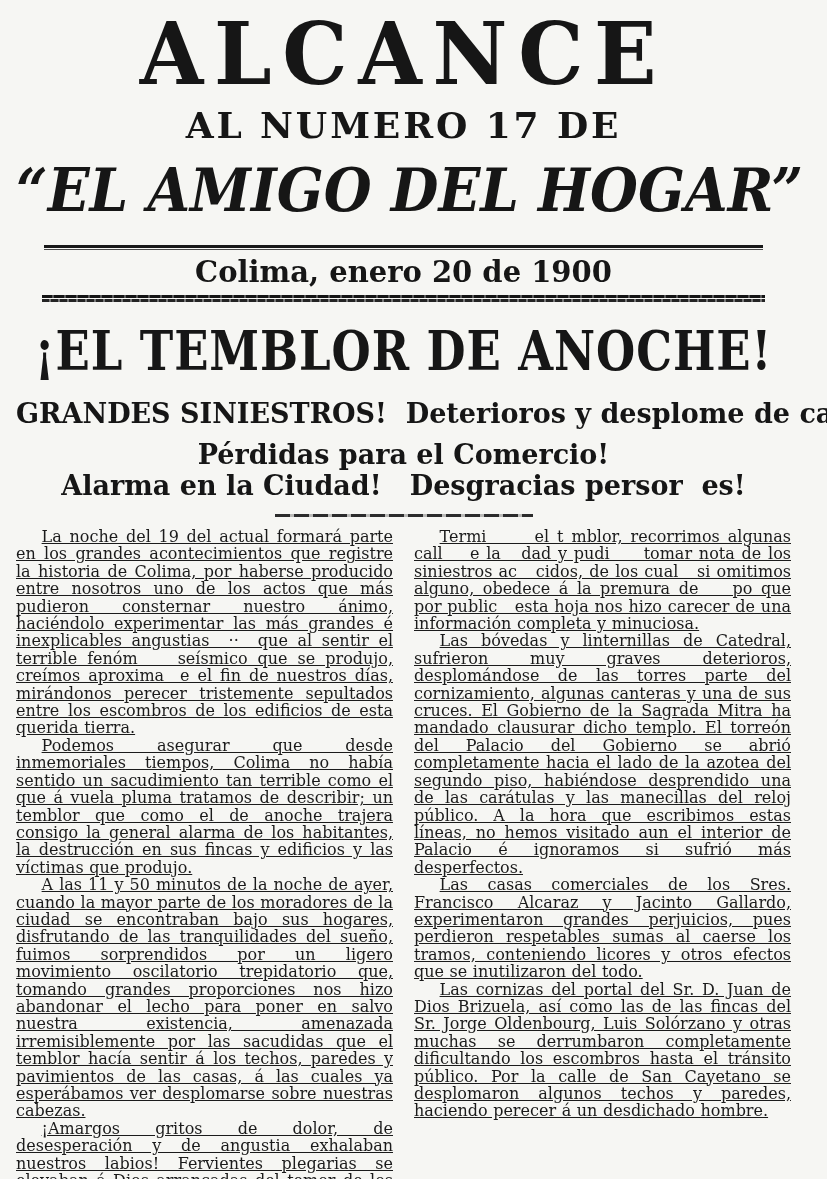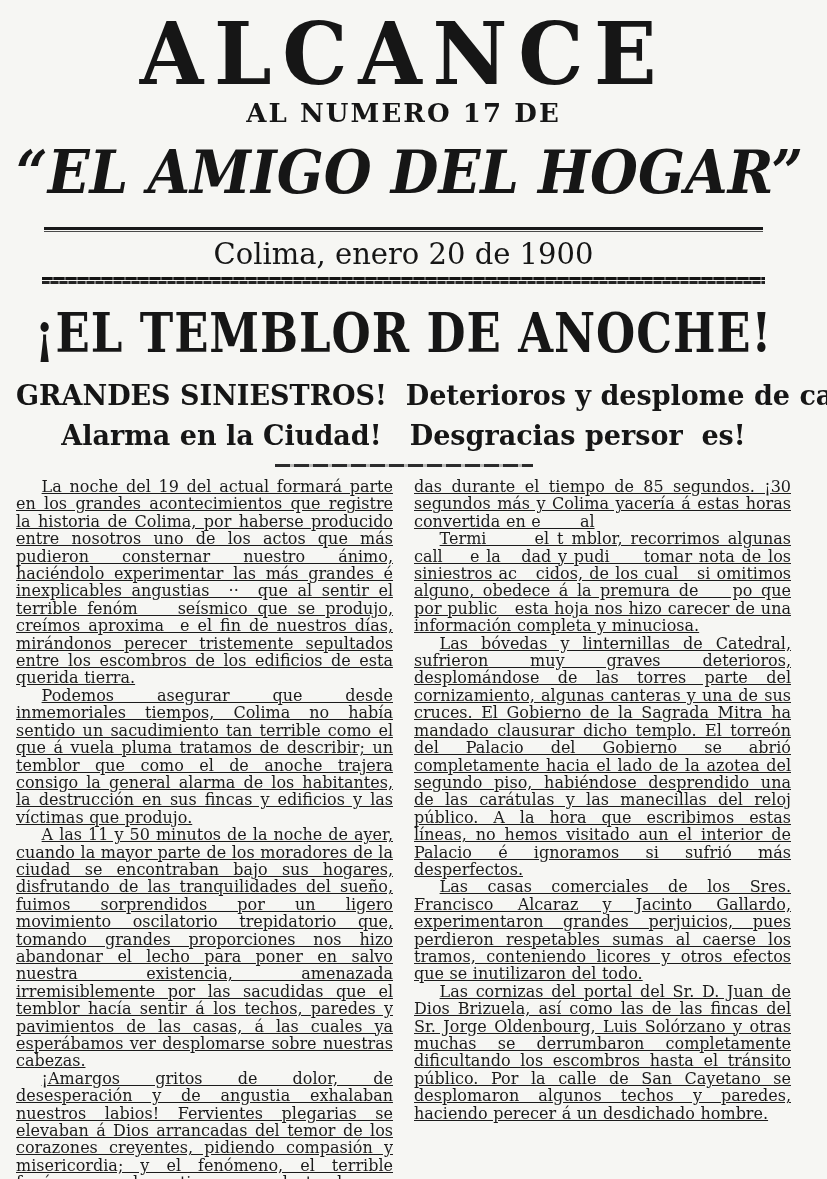--- a/index.html
+++ b/index.html
@@ -19,24 +19,24 @@
     font-size: 82px;
     font-weight: bold;
     letter-spacing: 0.13em;
     line-height: 1.0;
     transform: scaleY(1.05);
     transform-origin: center top;
     white-space: nowrap;
   }
   .edition-line {
     text-align: center;
-    font-size: 26px;
+    font-size: 36px;
     font-weight: bold;
     letter-spacing: 0.08em;
-    margin-top: 6px;
+    margin-top: 12px;
     white-space: nowrap;
   }
   .publication {
     text-align: center;
     font-size: 55px;
     font-weight: bold;
     font-style: italic;
     margin-top: 8px;
     transform: scaleY(1.1);
     transform-origin: center top;
@@ -47,21 +47,21 @@
   .rule-top {
     height: 5px;
     margin: 26px 28px 2px 28px;
     background:
       linear-gradient(#191919,#191919) 0 0 / 100% 3px no-repeat,
       linear-gradient(#4a4a4a,#4a4a4a) 0 4px / 100% 1px no-repeat;
   }
   .dateline {
     text-align: center;
     font-size: 29px;
-    font-weight: normal;
+    font-weight: bold;
     margin-top: 5px;
     white-space: nowrap;
   }
   .rule-thick {
     height: 8px;
     margin: 6px 26px 0 26px;
     background:
       repeating-linear-gradient(90deg,#141414 0 10px, #5a5a5a 10px 12px) 0 0 / 100% 3px no-repeat,
       repeating-linear-gradient(90deg,#242424 0 7px, #767676 7px 9px) 0 4px / 100% 3px no-repeat;
   }
@@ -79,21 +79,21 @@
     font-weight: bold;
     letter-spacing: 0.02em;
     margin-top: 16px;
     transform: scaleY(1.22);
     transform-origin: center top;
     white-space: nowrap;
   }
   .deck { text-align: center; font-weight: bold; white-space: nowrap; }
   .deck-1 { font-size: 27px; margin-top: 26px; }
   .deck-2 { font-size: 27px; margin-top: 10px; }
-  .deck-3 { font-size: 27px; margin-top: 9px; }
+  .deck-3 { font-size: 27px; }
 
   
   .columns {
     display: flex;
     gap: 21px;
     margin-top: 11px;
   }
   .col {
     flex: 1 1 0;
     text-align: justify;
@@ -113,33 +113,33 @@
   <div class="masthead-title">ALCANCE</div>
   <div class="edition-line">AL NUMERO 17 DE</div>
   <div class="publication">“EL AMIGO DEL HOGAR”</div>
 
   <div class="rule-top"></div>
   <div class="dateline">Colima, enero 20 de 1900</div>
   <div class="rule-thick"></div>
 
   <div class="headline-main">¡EL TEMBLOR DE ANOCHE!</div>
   <div class="deck deck-1">GRANDES SINIESTROS!&nbsp; Deterioros y desplome de casas'</div>
+  <div class="deck deck-2">Pérdidas para el Comercio!</div>
   <div class="deck deck-3">Alarma en la Ciudad!&nbsp;&nbsp; Desgracias persor&nbsp;&nbsp;es!</div>
 
   <div class="rule-small"></div>
 
   <div class="columns">
     <div class="col">
       <p>La noche del 19 del actual formará parte en los grandes acontecimientos que registre la historia de Colima, por haberse producido entre nosotros uno de los actos que más pudieron consternar nuestro ánimo, haciéndolo experimentar las más grandes é inexplicables angustias &nbsp;··&nbsp; que al sentir el terrible fenóm&nbsp;&nbsp;&nbsp; seísmico que se produjo, creímos aproxima&nbsp;&nbsp;e el fin de nuestros días, mirándonos perecer tristemente sepultados entre los escombros de los edificios de esta querida tierra.</p>
       <p>Podemos asegurar que desde inmemoriales tiempos, Colima no había sentido un sacudimiento tan terrible como el que á vuela pluma tratamos de describir; un temblor que como el de anoche trajera consigo la general alarma de los habitantes, la destrucción en sus fincas y edificios y las víctimas que produjo.</p>
       <p>A las 11 y 50 minutos de la noche de ayer, cuando la mayor parte de los moradores de la ciudad se encontraban bajo sus hogares, disfrutando de las tranquilidades del sueño, fuimos sorprendidos por un ligero movimiento oscilatorio trepidatorio que, tomando grandes proporciones nos hizo abandonar el lecho para poner en salvo nuestra existencia, amenazada irremisiblemente por las sacudidas que el temblor hacía sentir á los techos, paredes y pavimientos de las casas, á las cuales ya esperábamos ver desplomarse sobre nuestras cabezas.</p>
       <p>¡Amargos gritos de dolor, de desesperación y de angustia exhalaban nuestros labios! Fervientes plegarias se elevaban á Dios arrancadas del temor de los corazones creyentes, pidiendo compasión y misericordia; y el fenómeno, el terrible fenómeno de tierra, aplastando y destruyendo cuanto podía, aumentaba sus tremendas sacudi-</p>
     </div>
     <div class="col">
-      <p class="no-indent">das durante el tiempo de 85 segundos. ¡30 segundos más y Colima yacería á estas horas convertida en e&nbsp;&nbsp;&nbsp;&nbsp;&nbsp;&nbsp;&nbsp;al</p>
       <p>Termi&nbsp;&nbsp;&nbsp;&nbsp;&nbsp; el t&nbsp;mblor, recorrimos algunas call&nbsp;&nbsp; &nbsp;e la &nbsp;&nbsp;dad y pudi&nbsp;&nbsp;&nbsp;&nbsp; tomar nota de los siniestros ac&nbsp;&nbsp;&nbsp;cidos, de los cual&nbsp;&nbsp; si omitimos alguno, obedece á la premura de &nbsp;&nbsp;&nbsp;po que por public&nbsp;&nbsp; esta hoja nos hizo carecer de una información completa y minuciosa.</p>
       <p>Las bóvedas y linternillas de Catedral, sufrieron muy graves deterioros, desplomándose de las torres parte del cornizamiento, algunas canteras y una de sus cruces. El Gobierno de la Sagrada Mitra ha mandado clausurar dicho templo. El torreón del Palacio del Gobierno se abrió completamente hacia el lado de la azotea del segundo piso, habiéndose desprendido una de las carátulas y las manecillas del reloj público. A la hora que escribimos estas líneas, no hemos visitado aun el interior de Palacio é ignoramos si sufrió más desperfectos.</p>
       <p>Las casas comerciales de los Sres. Francisco Alcaraz y Jacinto Gallardo, experimentaron grandes perjuicios, pues perdieron respetables sumas al caerse los tramos, conteniendo licores y otros efectos que se inutilizaron del todo.</p>
       <p>Las cornizas del portal del Sr. D. Juan de Dios Brizuela, así como las de las fincas del Sr. Jorge Oldenbourg, Luis Solórzano y otras muchas se derrumbaron completamente dificultando los escombros hasta el tránsito público. Por la calle de San Cayetano se desplomaron algunos techos y paredes, haciendo perecer á un desdichado hombre.</p>
 
     </div>
   </div>
 
 </div>
 

